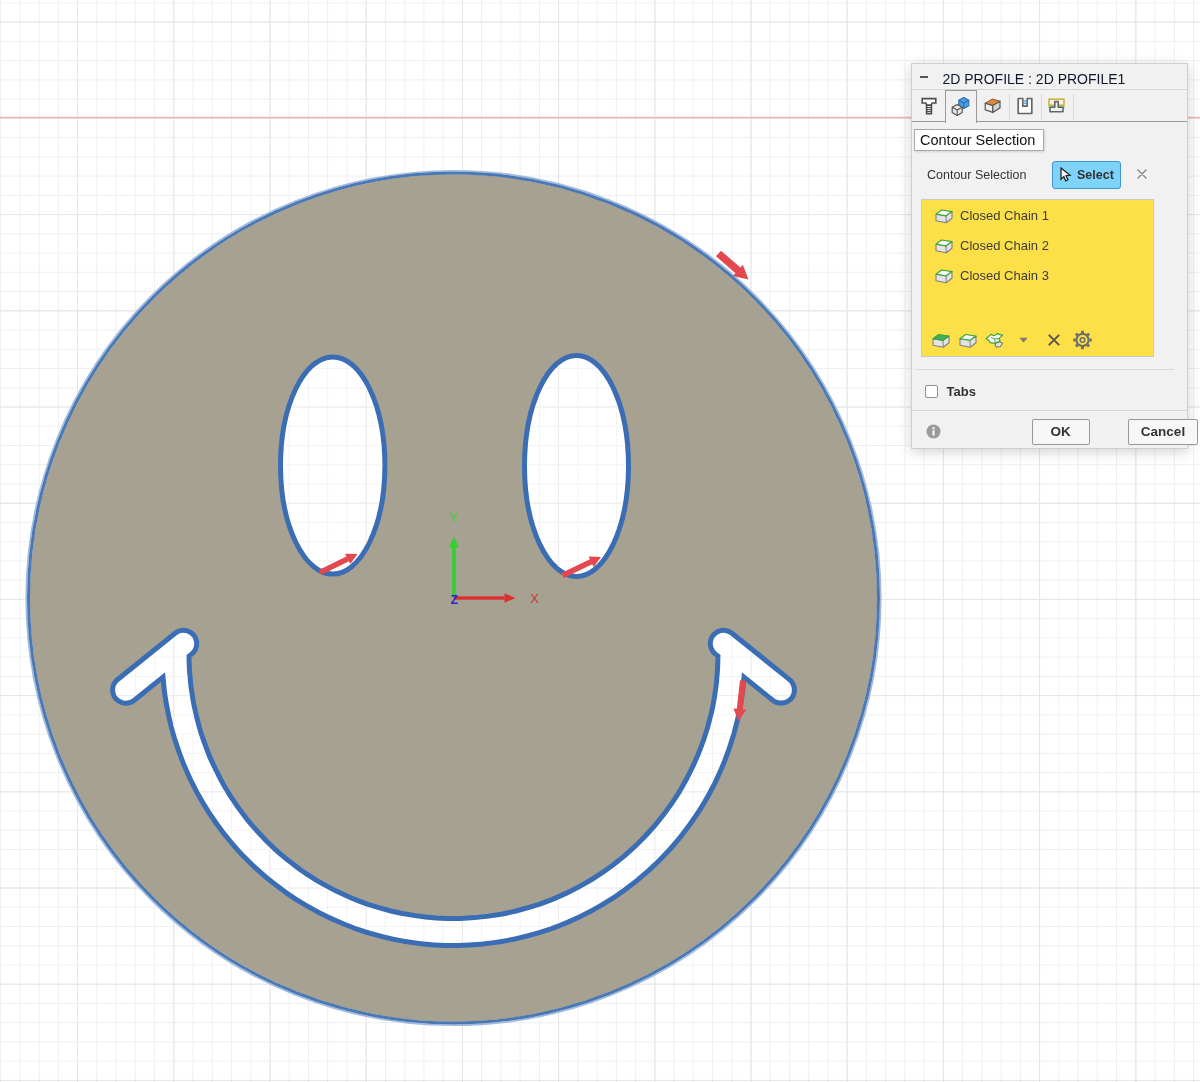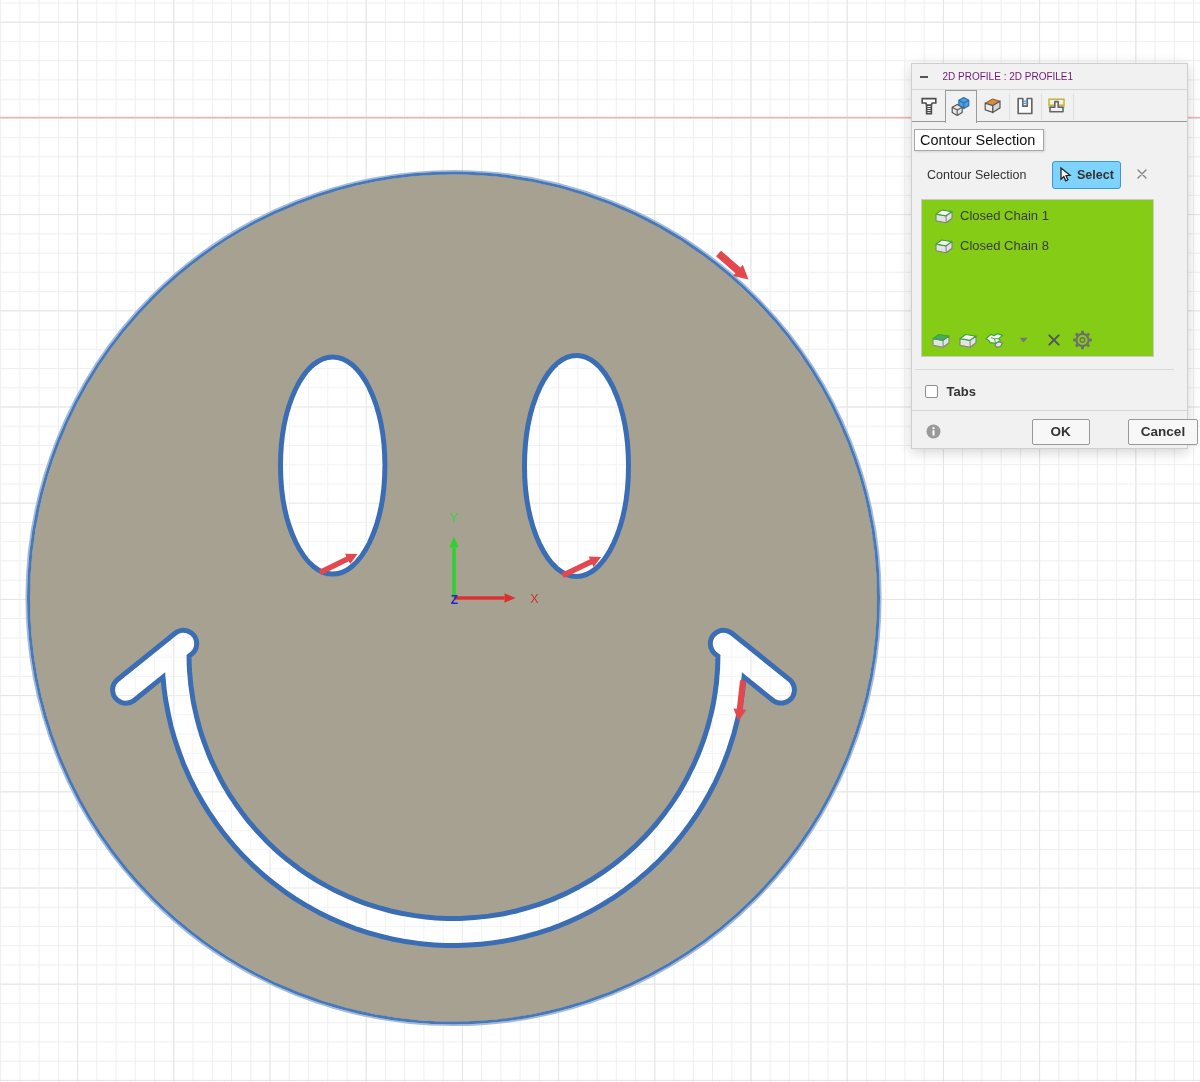--- a/index.html
+++ b/index.html
@@ -2,39 +2,39 @@
 <html><head><meta charset="utf-8"><style>
 * { margin:0; padding:0; box-sizing:border-box; }
 html,body { width:1200px; height:1082px; overflow:hidden; background:#fff;
   font-family:"Liberation Sans", sans-serif; }
 .stage { position:relative; width:1200px; height:1082px; }
 svg { display:block; }
 .dlg { position:absolute; left:910.5px; top:63px; width:277px; height:386px;
   background:#f1f1f1; border:1px solid #cfcfcf; box-shadow:0 3px 12px rgba(0,0,0,0.18); }
 .titlebar { position:absolute; left:0; top:0; right:0; height:26px; border-bottom:1px solid #d4d4d4; }
 .minus { position:absolute; left:8px; top:12px; width:8px; height:2.2px; background:#555; }
-.ttl { position:absolute; left:31px; top:6.5px; font-size:10px; color:#701a75; }
+.ttl { position:absolute; left:31px; top:6.5px; font-size:14px; color:#0f172a; }
 .tabstrip { position:absolute; left:0; top:26px; right:0; height:32px; }
 .tabstrip::after { content:""; position:absolute; left:0; right:0; bottom:0; height:1px; background:#9a9a9a; }
 .tab { position:absolute; top:0; width:32px; height:32px; display:flex; align-items:center; justify-content:center; }
 .t1 { left:1px; } .t2 { left:33px; } .t3 { left:65px; } .t4 { left:97px; } .t5 { left:129px; }
 .tab.active { border:1px solid #9a9a9a; border-bottom:none; background:#f1f1f1; height:33px; z-index:2; }
 .sep { position:absolute; top:4px; width:1px; height:26px; background:#dcdcdc; }
 .s1 { left:97px; } .s2 { left:129px; } .s3 { left:161px; }
 .tooltip { position:absolute; left:2.5px; top:64.5px; width:130px; height:22px; background:#fff;
   border:1px solid #a8a8a8; font-size:14.5px; color:#111; line-height:20px; padding-left:5px;
   box-shadow:1px 1px 2px rgba(0,0,0,0.12); z-index:3; white-space:nowrap; }
 .csrow { position:absolute; left:0; top:89px; right:0; height:46px; }
 .cslabel { position:absolute; left:15.5px; top:15px; font-size:12.5px; color:#333; }
 .selbtn { position:absolute; left:140.5px; top:8px; width:69px; height:28px; background:#7dd3fc;
   border:1.5px solid #3e97d4; border-radius:3px; display:flex; align-items:center; }
 .selbtn svg { margin-left:6px; }
 .selbtn span { font-size:12.5px; font-weight:600; color:#333; margin-left:5px; }
 .csx { position:absolute; left:224px; top:15px; }
-.listbox { position:absolute; left:9.5px; top:135px; width:233px; height:158px; background:#84cc16;
+.listbox { position:absolute; left:9.5px; top:135px; width:233px; height:158px; background:#fde047;
   border:1px solid #c9c9c9; }
 .lrow { position:relative; height:30.2px; display:flex; align-items:center; }
 .lrow.sel { background:#dceef9; }
 .bicon { margin-left:11px; width:21px; height:17px; }
 .ltext { margin-left:6px; font-size:13px; color:#3c3c3c; }
 .ltool { position:absolute; left:0; top:124px; right:0; height:32px; }
 .ti { position:absolute; top:50%; transform:translateY(-50%); }
 .ti1 { left:8px; } .ti2 { left:35px; } .ti3 { left:62px; } .ti4 { left:97px; }
 .ti5 { left:125px; } .ti6 { left:150px; }
 .hsep { position:absolute; left:3px; top:305px; width:259px; height:1px; background:#d9d9d9; }
@@ -306,21 +306,31 @@
           <span class="ltext">Closed Chain 1</span>
         </div>
         <div class="lrow">
           <span class="bicon">
             <svg width="21" height="17" viewBox="0 0 21 17">
               <path d="M3,7.2 L13,8.8 L19,4.6 L19,11.2 L13.2,15.8 L3,13.8 Z" fill="#e3e3e3" stroke="#808080" stroke-width="1.1" stroke-linejoin="round"></path>
               <path d="M13,8.8 L13.2,15.8" fill="none" stroke="#808080" stroke-width="1"></path>
               <path d="M3,7.2 L8.6,3.0 L19,4.6 L13,8.8 Z" fill="#ffffff" stroke="#3aa53a" stroke-width="1.2" stroke-linejoin="round"></path>
             </svg>
           </span>
-          <span class="ltext">Closed Chain 8</span>
+          <span class="ltext">Closed Chain 2</span>
+        </div>
+        <div class="lrow">
+          <span class="bicon">
+            <svg width="21" height="17" viewBox="0 0 21 17">
+              <path d="M3,7.2 L13,8.8 L19,4.6 L19,11.2 L13.2,15.8 L3,13.8 Z" fill="#e3e3e3" stroke="#808080" stroke-width="1.1" stroke-linejoin="round"></path>
+              <path d="M13,8.8 L13.2,15.8" fill="none" stroke="#808080" stroke-width="1"></path>
+              <path d="M3,7.2 L8.6,3.0 L19,4.6 L13,8.8 Z" fill="#ffffff" stroke="#3aa53a" stroke-width="1.2" stroke-linejoin="round"></path>
+            </svg>
+          </span>
+          <span class="ltext">Closed Chain 3</span>
         </div>
     <div class="ltool">
       <span class="ti ti1">
             <svg width="21" height="17" viewBox="0 0 21 17">
               <path d="M3,7.2 L13,8.8 L19,4.6 L19,11.2 L13.2,15.8 L3,13.8 Z" fill="#e3e3e3" stroke="#808080" stroke-width="1.1" stroke-linejoin="round"></path>
               <path d="M13,8.8 L13.2,15.8" fill="none" stroke="#808080" stroke-width="1"></path>
               <path d="M3,7.2 L8.6,3.0 L19,4.6 L13,8.8 Z" fill="#44ad62" stroke="#3aa53a" stroke-width="1.2" stroke-linejoin="round"></path>
             </svg>
           </span>
       <span class="ti ti2">

